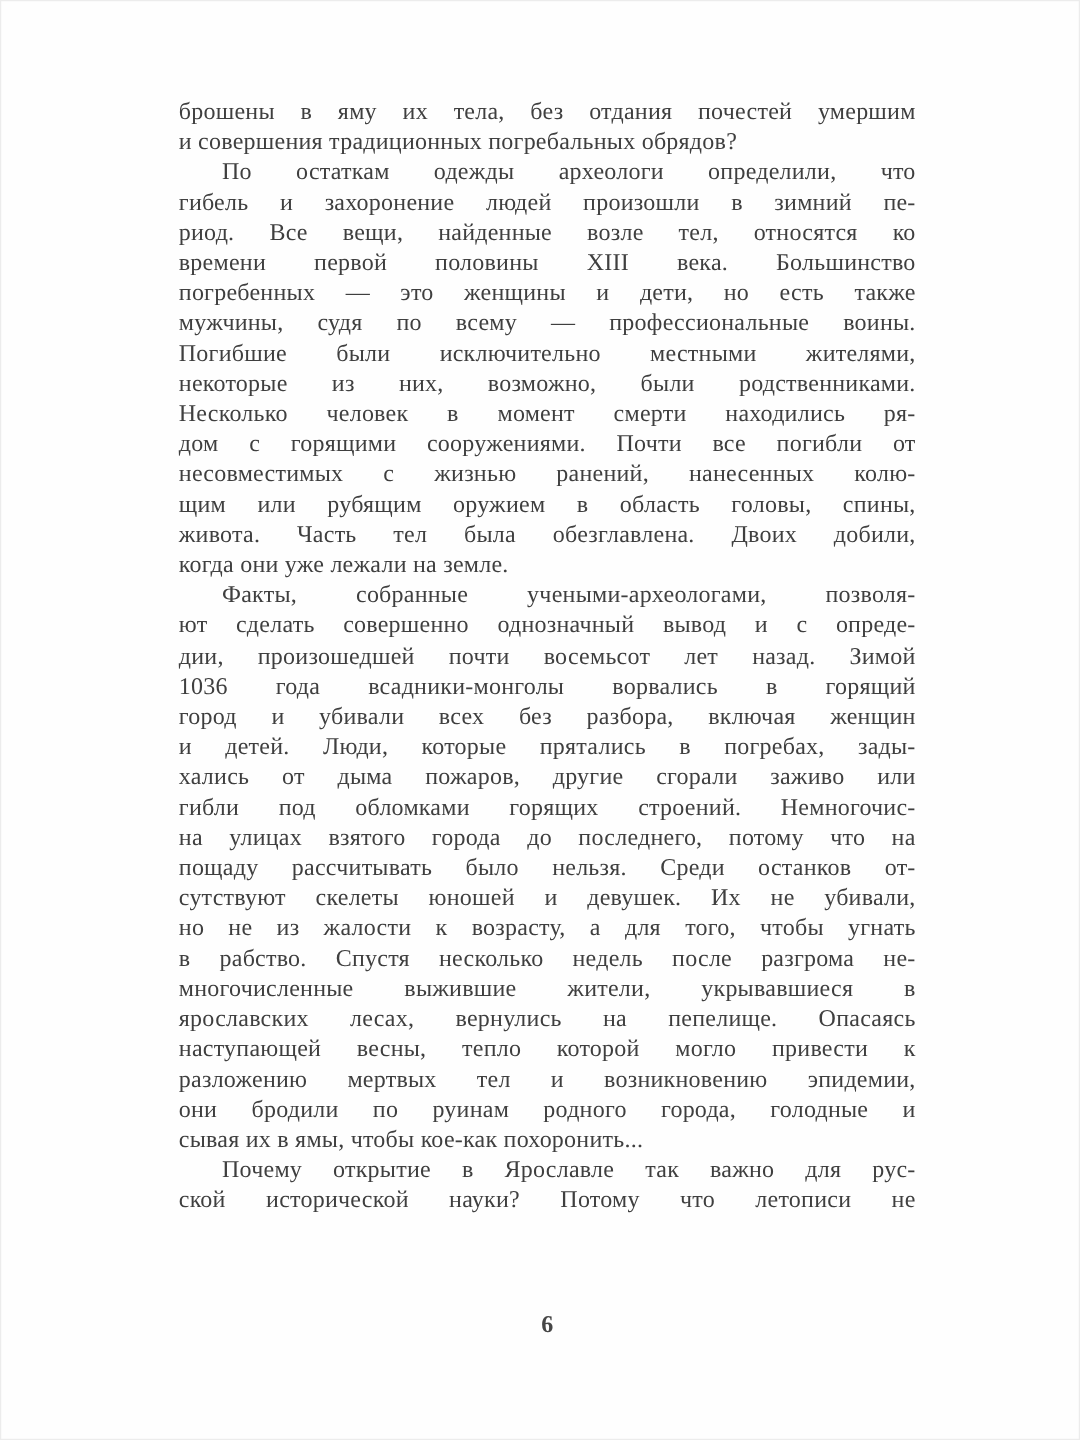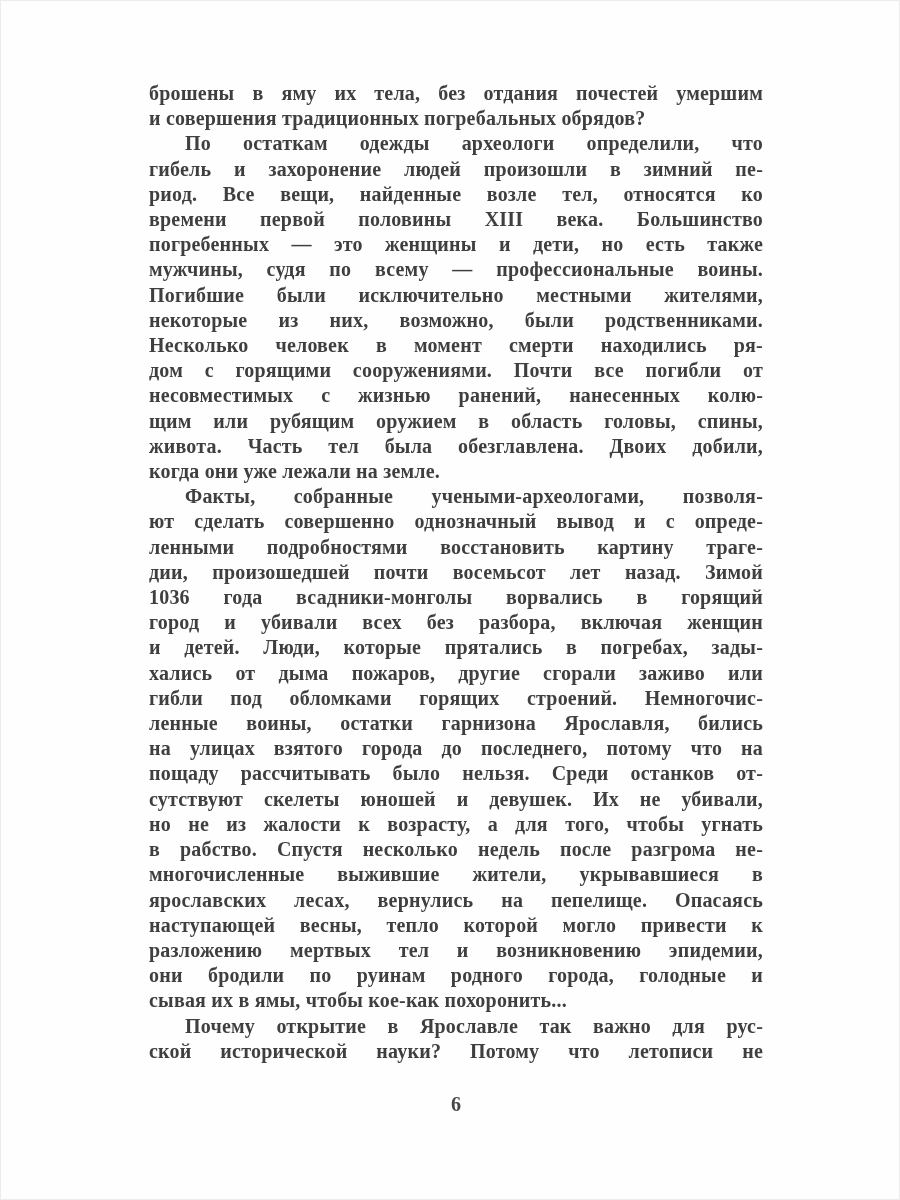--- a/index.html
+++ b/index.html
@@ -16,21 +16,21 @@
     border: 1px solid #ececec;
     overflow: hidden;
   }
   .text-block {
     position: absolute;
     left: 148px;
     top: 80px;
     width: 614px;
     color: #3f3f3f;
     font-size: 20px;
-    font-weight: 700;
+    font-weight: 400;
     line-height: 25.2px;
     letter-spacing: 0.2px;
   }
   .line {
     text-align: justify;
     text-align-last: justify;
     min-height: 25.2px;
   }
   .line.no-just {
     text-align: center;
@@ -66,28 +66,26 @@
       <div class="line">Погибшие были исключительно местными жителями,</div>
       <div class="line">некоторые из них, возможно, были родственниками.</div>
       <div class="line">Несколько человек в момент смерти находились ря-</div>
       <div class="line">дом с горящими сооружениями. Почти все погибли от</div>
       <div class="line">несовместимых с жизнью ранений, нанесенных колю-</div>
       <div class="line">щим или рубящим оружием в область головы, спины,</div>
       <div class="line">живота. Часть тел была обезглавлена. Двоих добили,</div>
       <div class="line no-just">когда они уже лежали на земле.</div>
       <div class="line indent">Факты, собранные учеными-археологами, позволя-</div>
       <div class="line">ют сделать совершенно однозначный вывод и с опреде-</div>
-      <div class="line">ленными подробностями восстановить картину траге-</div>
       <div class="line">дии, произошедшей почти восемьсот лет назад. Зимой</div>
       <div class="line">1036 года всадники-монголы ворвались в горящий</div>
       <div class="line">город и убивали всех без разбора, включая женщин</div>
       <div class="line">и детей. Люди, которые прятались в погребах, зады-</div>
       <div class="line">хались от дыма пожаров, другие сгорали заживо или</div>
       <div class="line">гибли под обломками горящих строений. Немногочис-</div>
-      <div class="line">ленные воины, остатки гарнизона Ярославля, бились</div>
       <div class="line">на улицах взятого города до последнего, потому что на</div>
       <div class="line">пощаду рассчитывать было нельзя. Среди останков от-</div>
       <div class="line">сутствуют скелеты юношей и девушек. Их не убивали,</div>
       <div class="line">но не из жалости к возрасту, а для того, чтобы угнать</div>
       <div class="line">в рабство. Спустя несколько недель после разгрома не-</div>
       <div class="line">многочисленные выжившие жители, укрывавшиеся в</div>
       <div class="line">ярославских лесах, вернулись на пепелище. Опасаясь</div>
       <div class="line">наступающей весны, тепло которой могло привести к</div>
       <div class="line">разложению мертвых тел и возникновению эпидемии,</div>
       <div class="line">они бродили по руинам родного города, голодные и</div>

